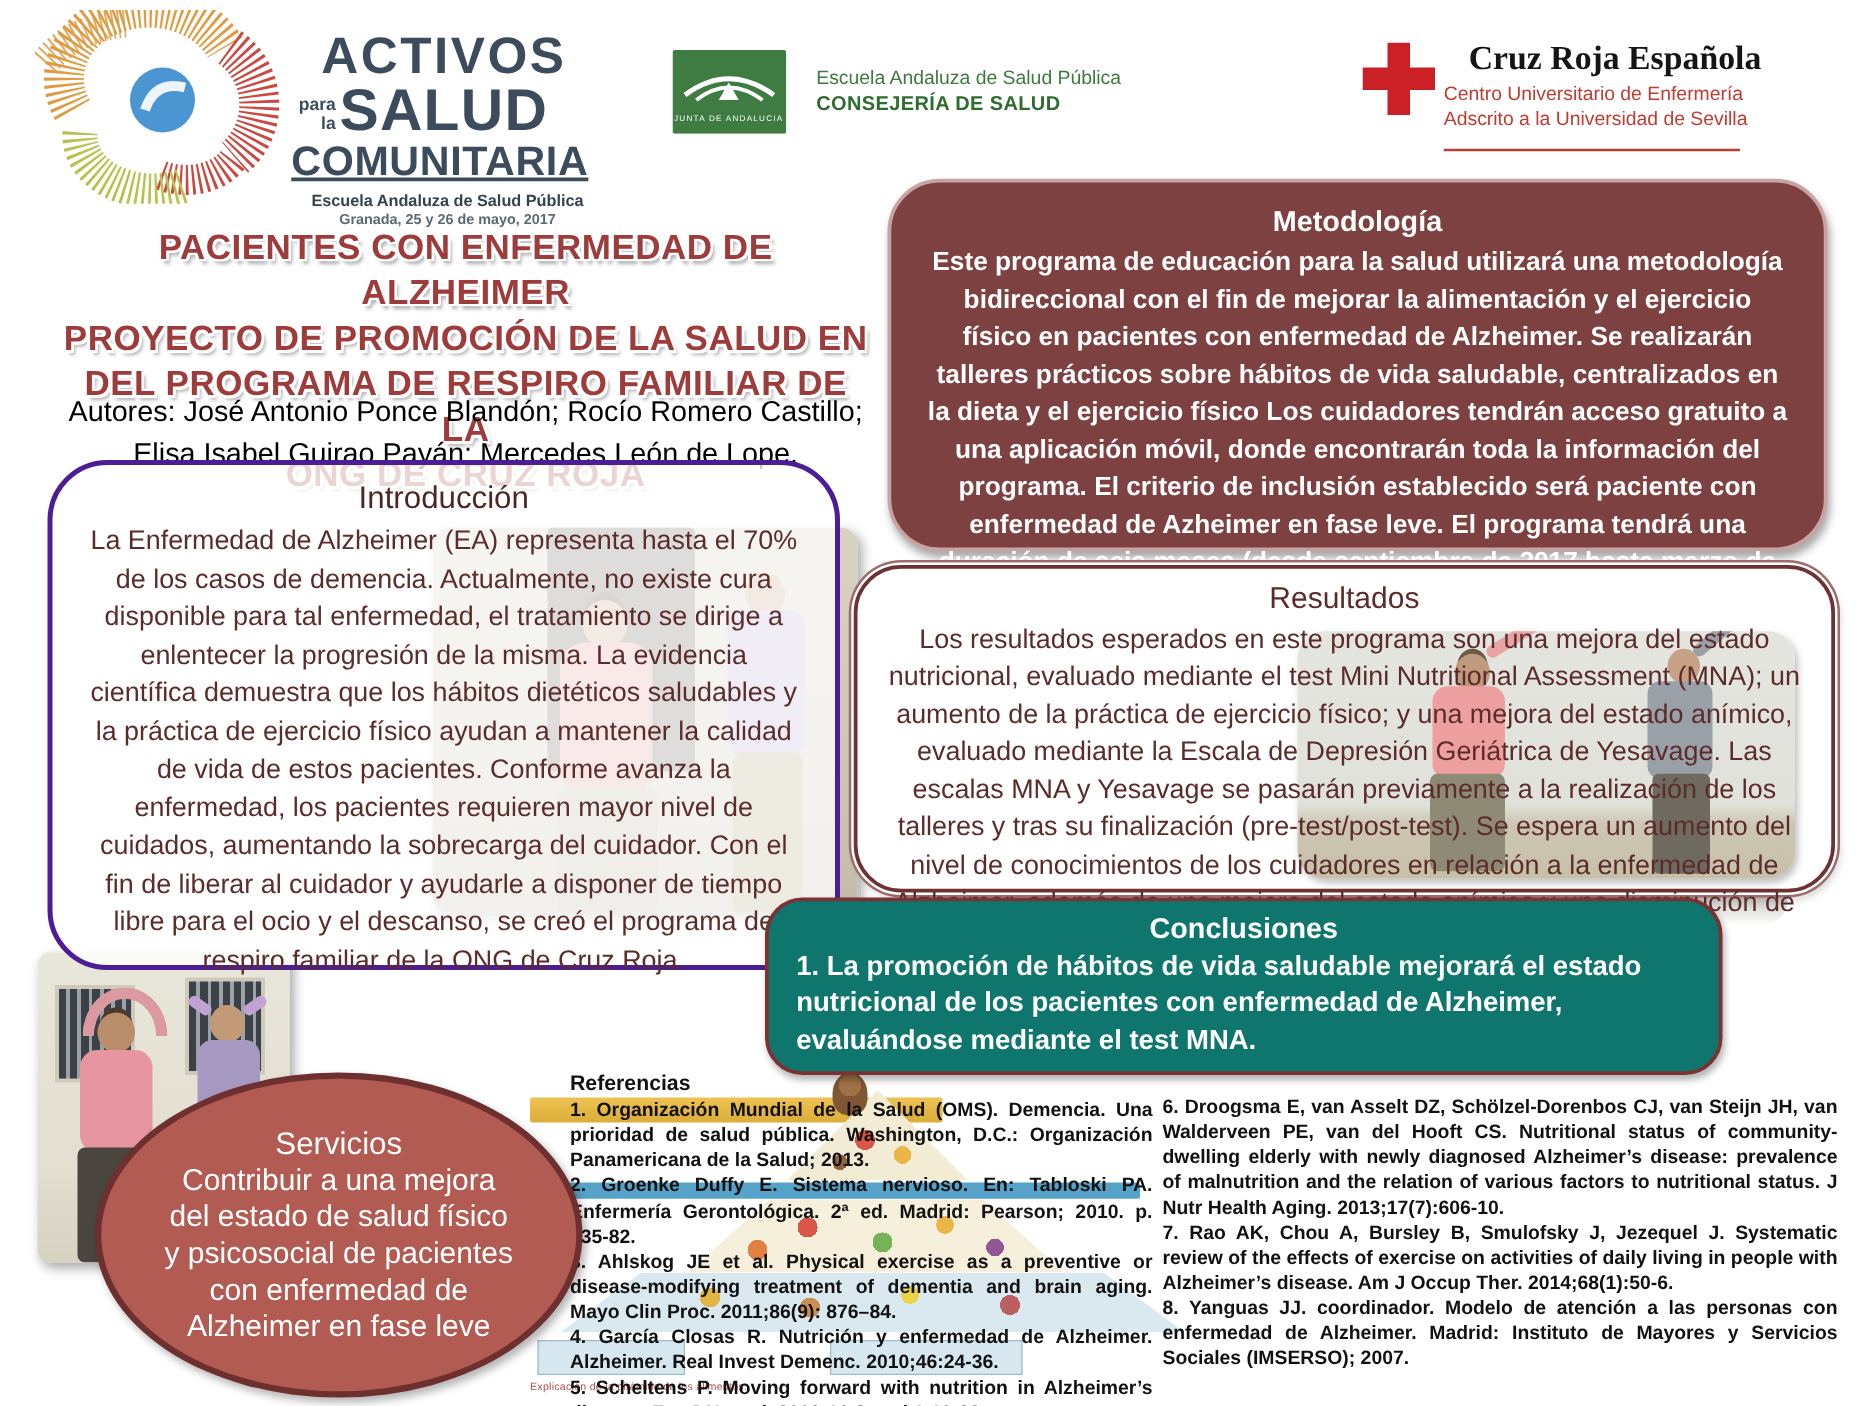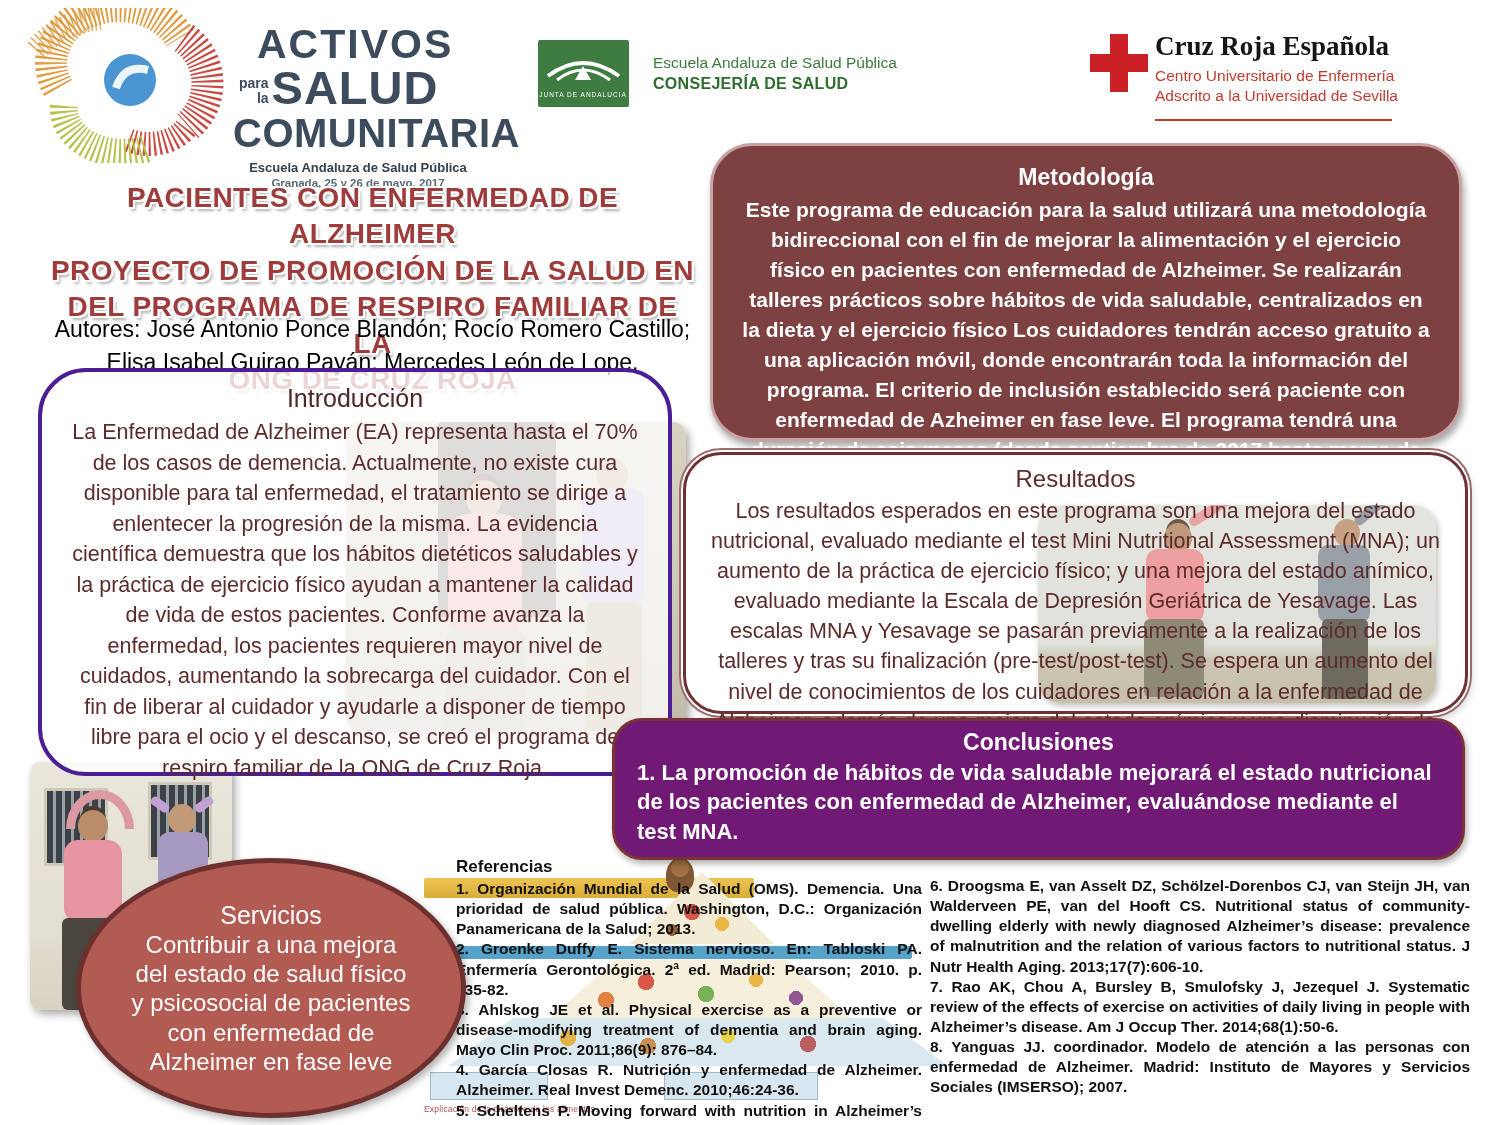--- a/index.html
+++ b/index.html
@@ -6,32 +6,32 @@
   .poster{position:relative;width:1500px;height:1125px;background:#ffffff;overflow:hidden;
           font-family:"Liberation Sans",sans-serif;padding-left:36px;}
   .abs{position:absolute;}
 
   
   .activos-text{position:absolute;left:205px;top:16px;width:250px;color:#3d4c5c;font-weight:bold;}
   .act-l1{font-size:41px;letter-spacing:2px;margin-left:24px;line-height:1;}
   .act-l2{display:flex;align-items:flex-end;margin-top:2px;margin-left:6px;line-height:1;}
   .act-parala{font-size:14px;line-height:1.05;text-align:right;margin-right:3px;padding-bottom:4px;}
   .act-salud{font-size:47px;line-height:0.9;letter-spacing:1px;text-align:center;}
-  .act-l3{font-size:40px;line-height:1.05;margin-top:3px;letter-spacing:0.5px;}
+  .act-l3{font-size:33px;line-height:1.05;margin-top:3px;letter-spacing:0.5px;text-decoration:underline;}
   .act-sub1{font-size:13px;text-align:center;margin-top:6px;color:#35424e;}
   .act-sub2{font-size:11.5px;text-align:center;margin-top:2px;color:#5a6a72;}
 
   .junta{position:absolute;left:538px;top:40px;display:flex;align-items:center;}
   .junta-text{margin-left:24px;color:#3e7a3e;}
   .junta-l1{font-size:15.5px;}
   .junta-l2{font-size:16px;font-weight:bold;color:#2f6d2f;margin-top:3px;letter-spacing:0.3px;}
 
   .cruz{position:absolute;left:1098px;top:28px;}
   .cruz-text{position:absolute;left:57px;top:4px;width:330px;}
-  .cruz-t1{font-family:"Liberation Serif",serif;font-weight:bold;font-size:27px;color:#151515;line-height:1.05;}
+  .cruz-t1{font-family:"Liberation Serif",serif;font-weight:bold;font-size:27px;color:#151515;line-height:1.05;margin-left:20px;}
   .cruz-t2{font-size:15.5px;color:#c13b30;margin-top:6px;line-height:1.3;}
   .cruz-rule{position:absolute;left:1155px;top:119px;width:237px;height:2px;background:#c13b30;}
 
   
   .main-title{position:absolute;left:45px;top:180px;width:655px;text-align:center;
     font-size:28px;font-weight:bold;color:#9e3c3c;line-height:1.3;letter-spacing:0.4px;
     text-shadow:-2px -2px 0 #fff,2px -2px 0 #fff,-2px 2px 0 #fff,2px 2px 0 #fff,
                 -2px 0 0 #fff,2px 0 0 #fff,0 -2px 0 #fff,0 2px 0 #fff,3px 4px 3px rgba(110,110,110,.55);}
   .authors{position:absolute;left:45px;top:313px;width:655px;text-align:center;
     font-size:23px;color:#000;line-height:1.45;}
@@ -49,22 +49,22 @@
   .box-met h2{margin:4px 0 0 0;font-size:23px;font-weight:600;}
   .box-met p{margin:4px 0 0 0;font-size:21px;line-height:1.43;font-weight:600;}
 
   .box-res{position:absolute;left:683px;top:452px;width:785px;height:262px;box-sizing:border-box;
     background:#ffffff;border:3px solid #6e3232;border-radius:38px;color:#5c2b2b;text-align:center;
     padding:8px 22px;box-shadow:0 0 0 2px #fff,0 0 0 4px #9c6b6b,3px 5px 8px rgba(0,0,0,.2);
     overflow:visible;z-index:2;}
   .box-res h2{position:relative;z-index:3;margin:2px 0 0 0;font-size:24px;font-weight:normal;}
   .box-res p{position:relative;z-index:3;margin:3px 0 0 0;font-size:21.5px;line-height:1.4;}
 
-  .box-con{position:absolute;left:612px;top:718px;width:853px;height:142px;box-sizing:border-box;
-    background:#701a75;border:3px solid #7a3232;border-radius:30px;color:#fff;
+  .box-con{position:absolute;left:612px;top:718px;width:766px;height:142px;box-sizing:border-box;
+    background:#0f766e;border:3px solid #7a3232;border-radius:30px;color:#fff;
     padding:8px 22px;box-shadow:2px 4px 6px rgba(0,0,0,.3);z-index:2;}
   .box-con h2{margin:0;font-size:23px;font-weight:600;text-align:center;}
   .box-con p{margin:2px 0 0 0;font-size:22px;line-height:1.33;font-weight:600;text-align:left;}
 
   .oval-obj{position:absolute;left:76px;top:858px;width:390px;height:260px;box-sizing:border-box;
     background:#b25b53;border:5px solid #6e2f2f;border-radius:50%;color:#fff;text-align:center;
     display:flex;flex-direction:column;justify-content:center;padding:14px 48px;z-index:4;
     box-shadow:3px 4px 7px rgba(0,0,0,.3);}
   .oval-obj h2{margin:0;font-size:25px;font-weight:normal;line-height:1.2;}
   .oval-obj p{margin:0;font-size:24px;line-height:1.22;}

